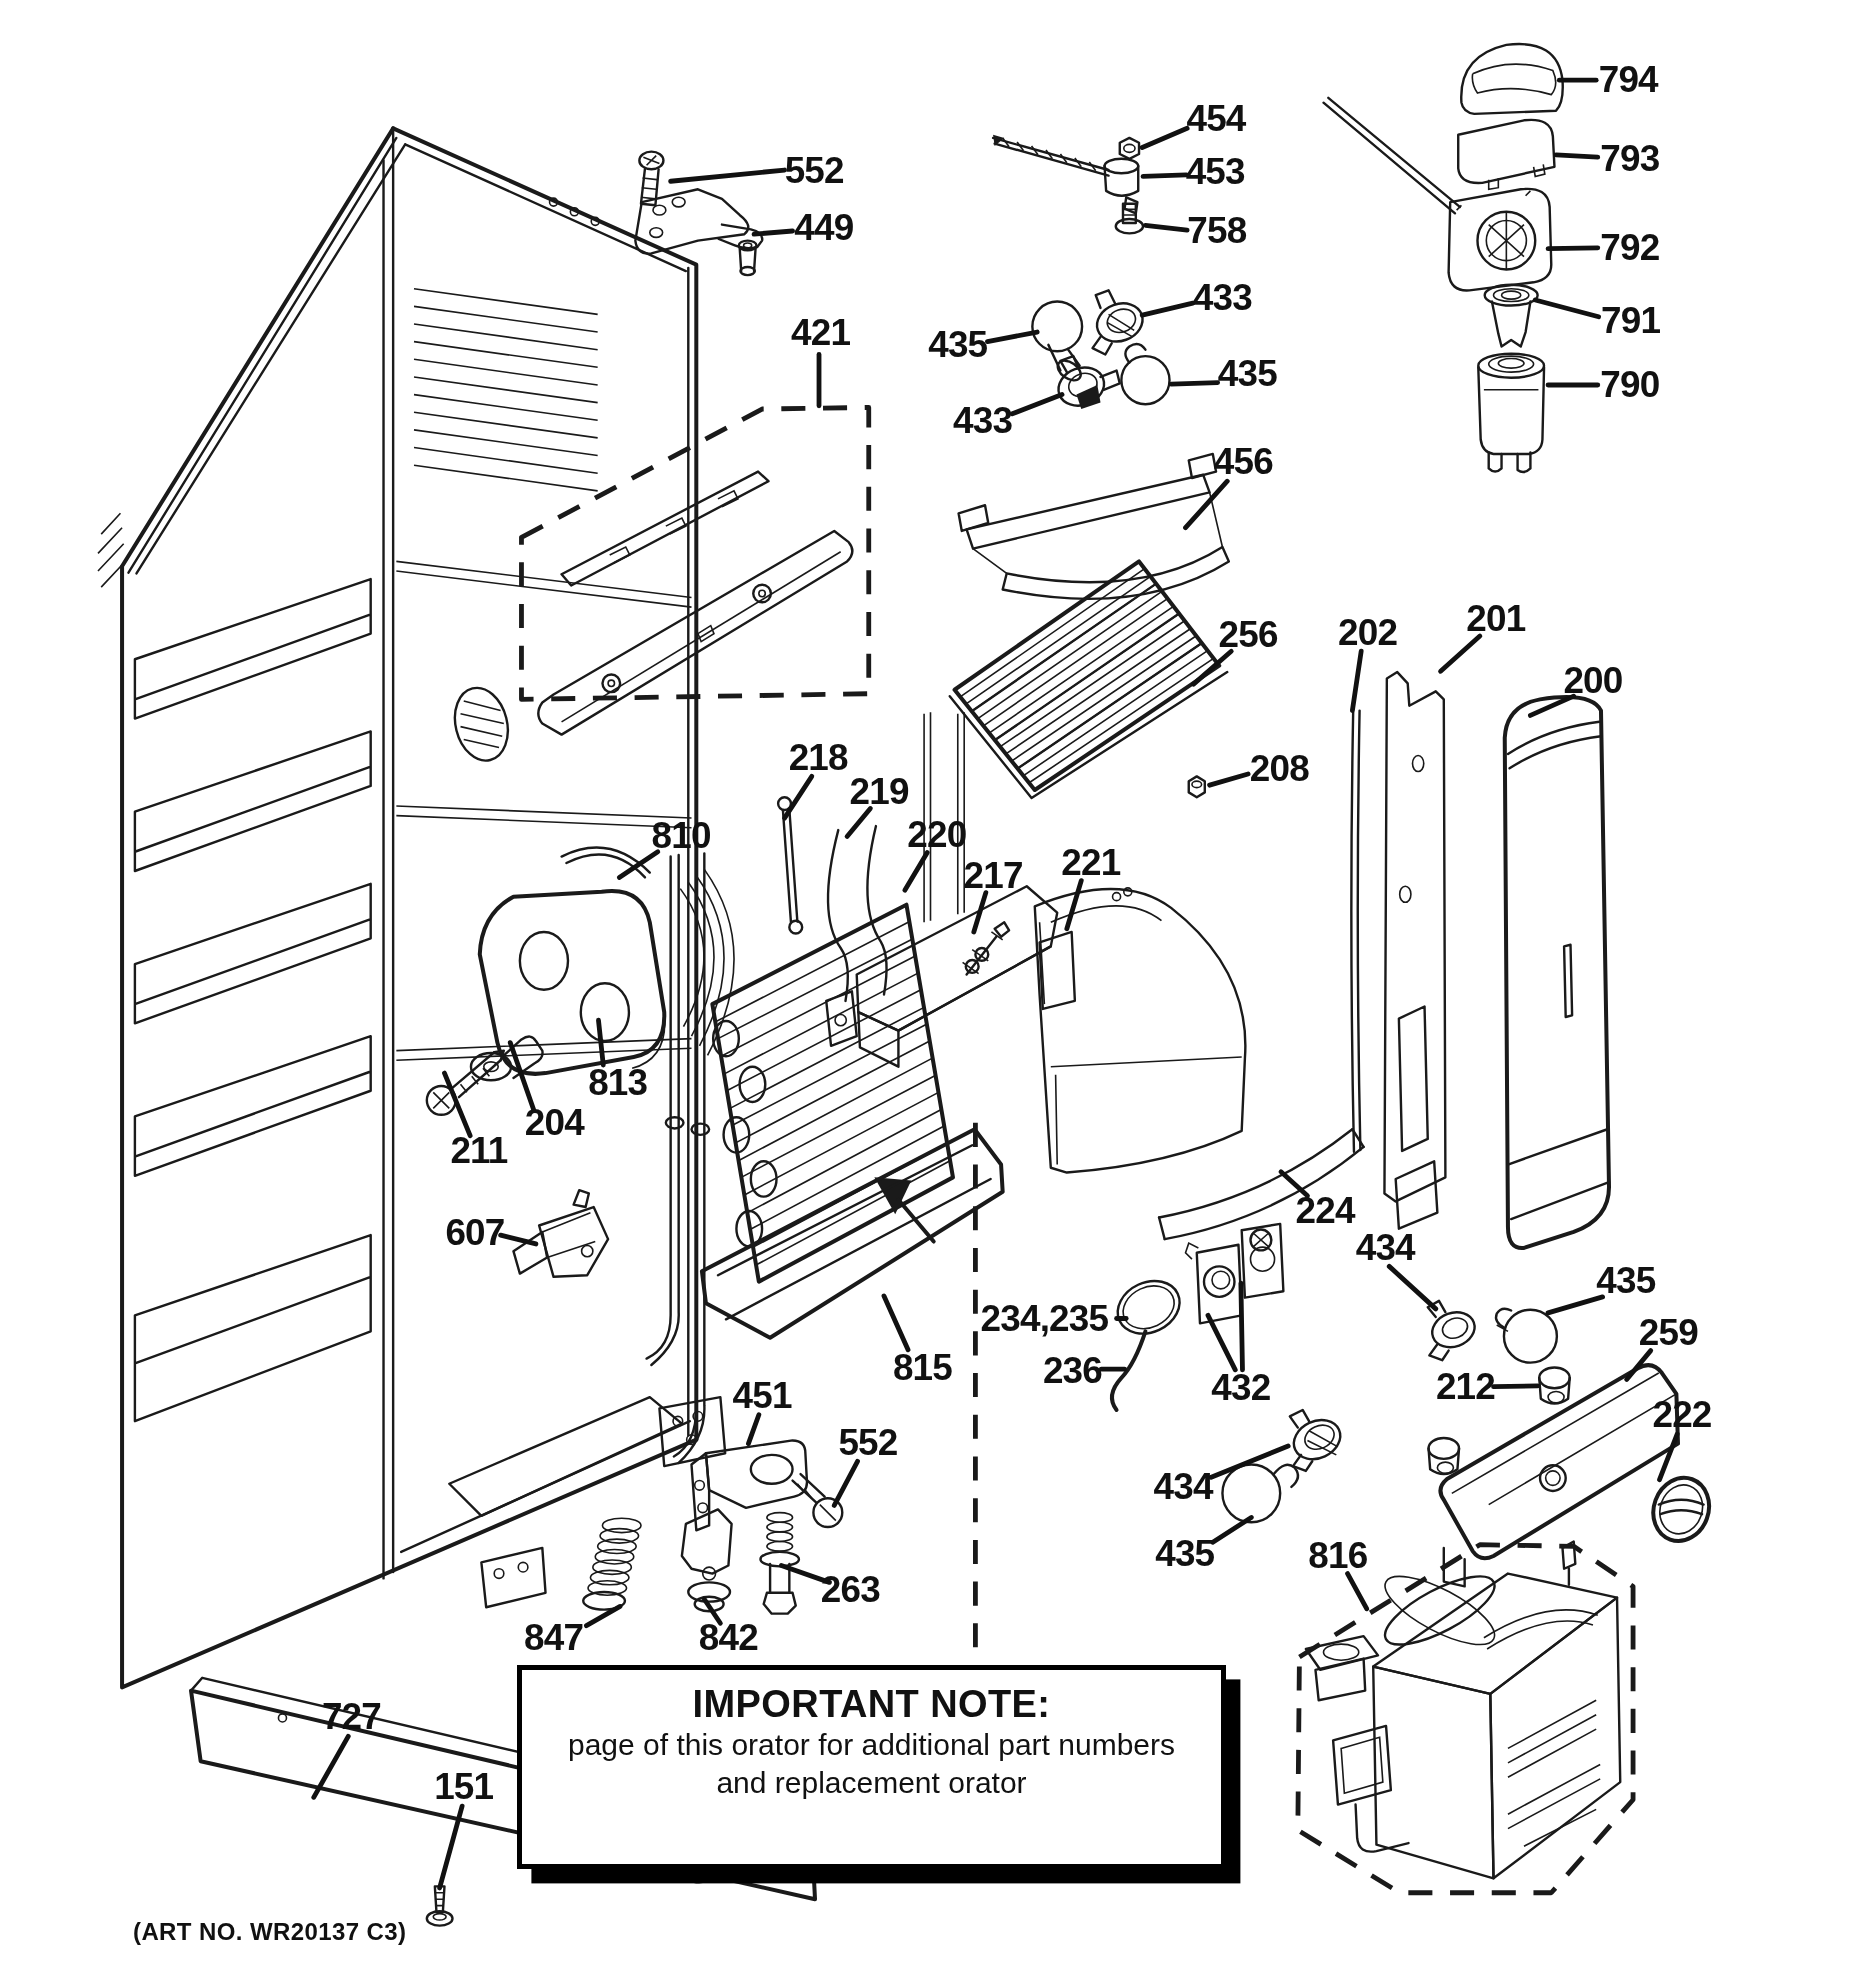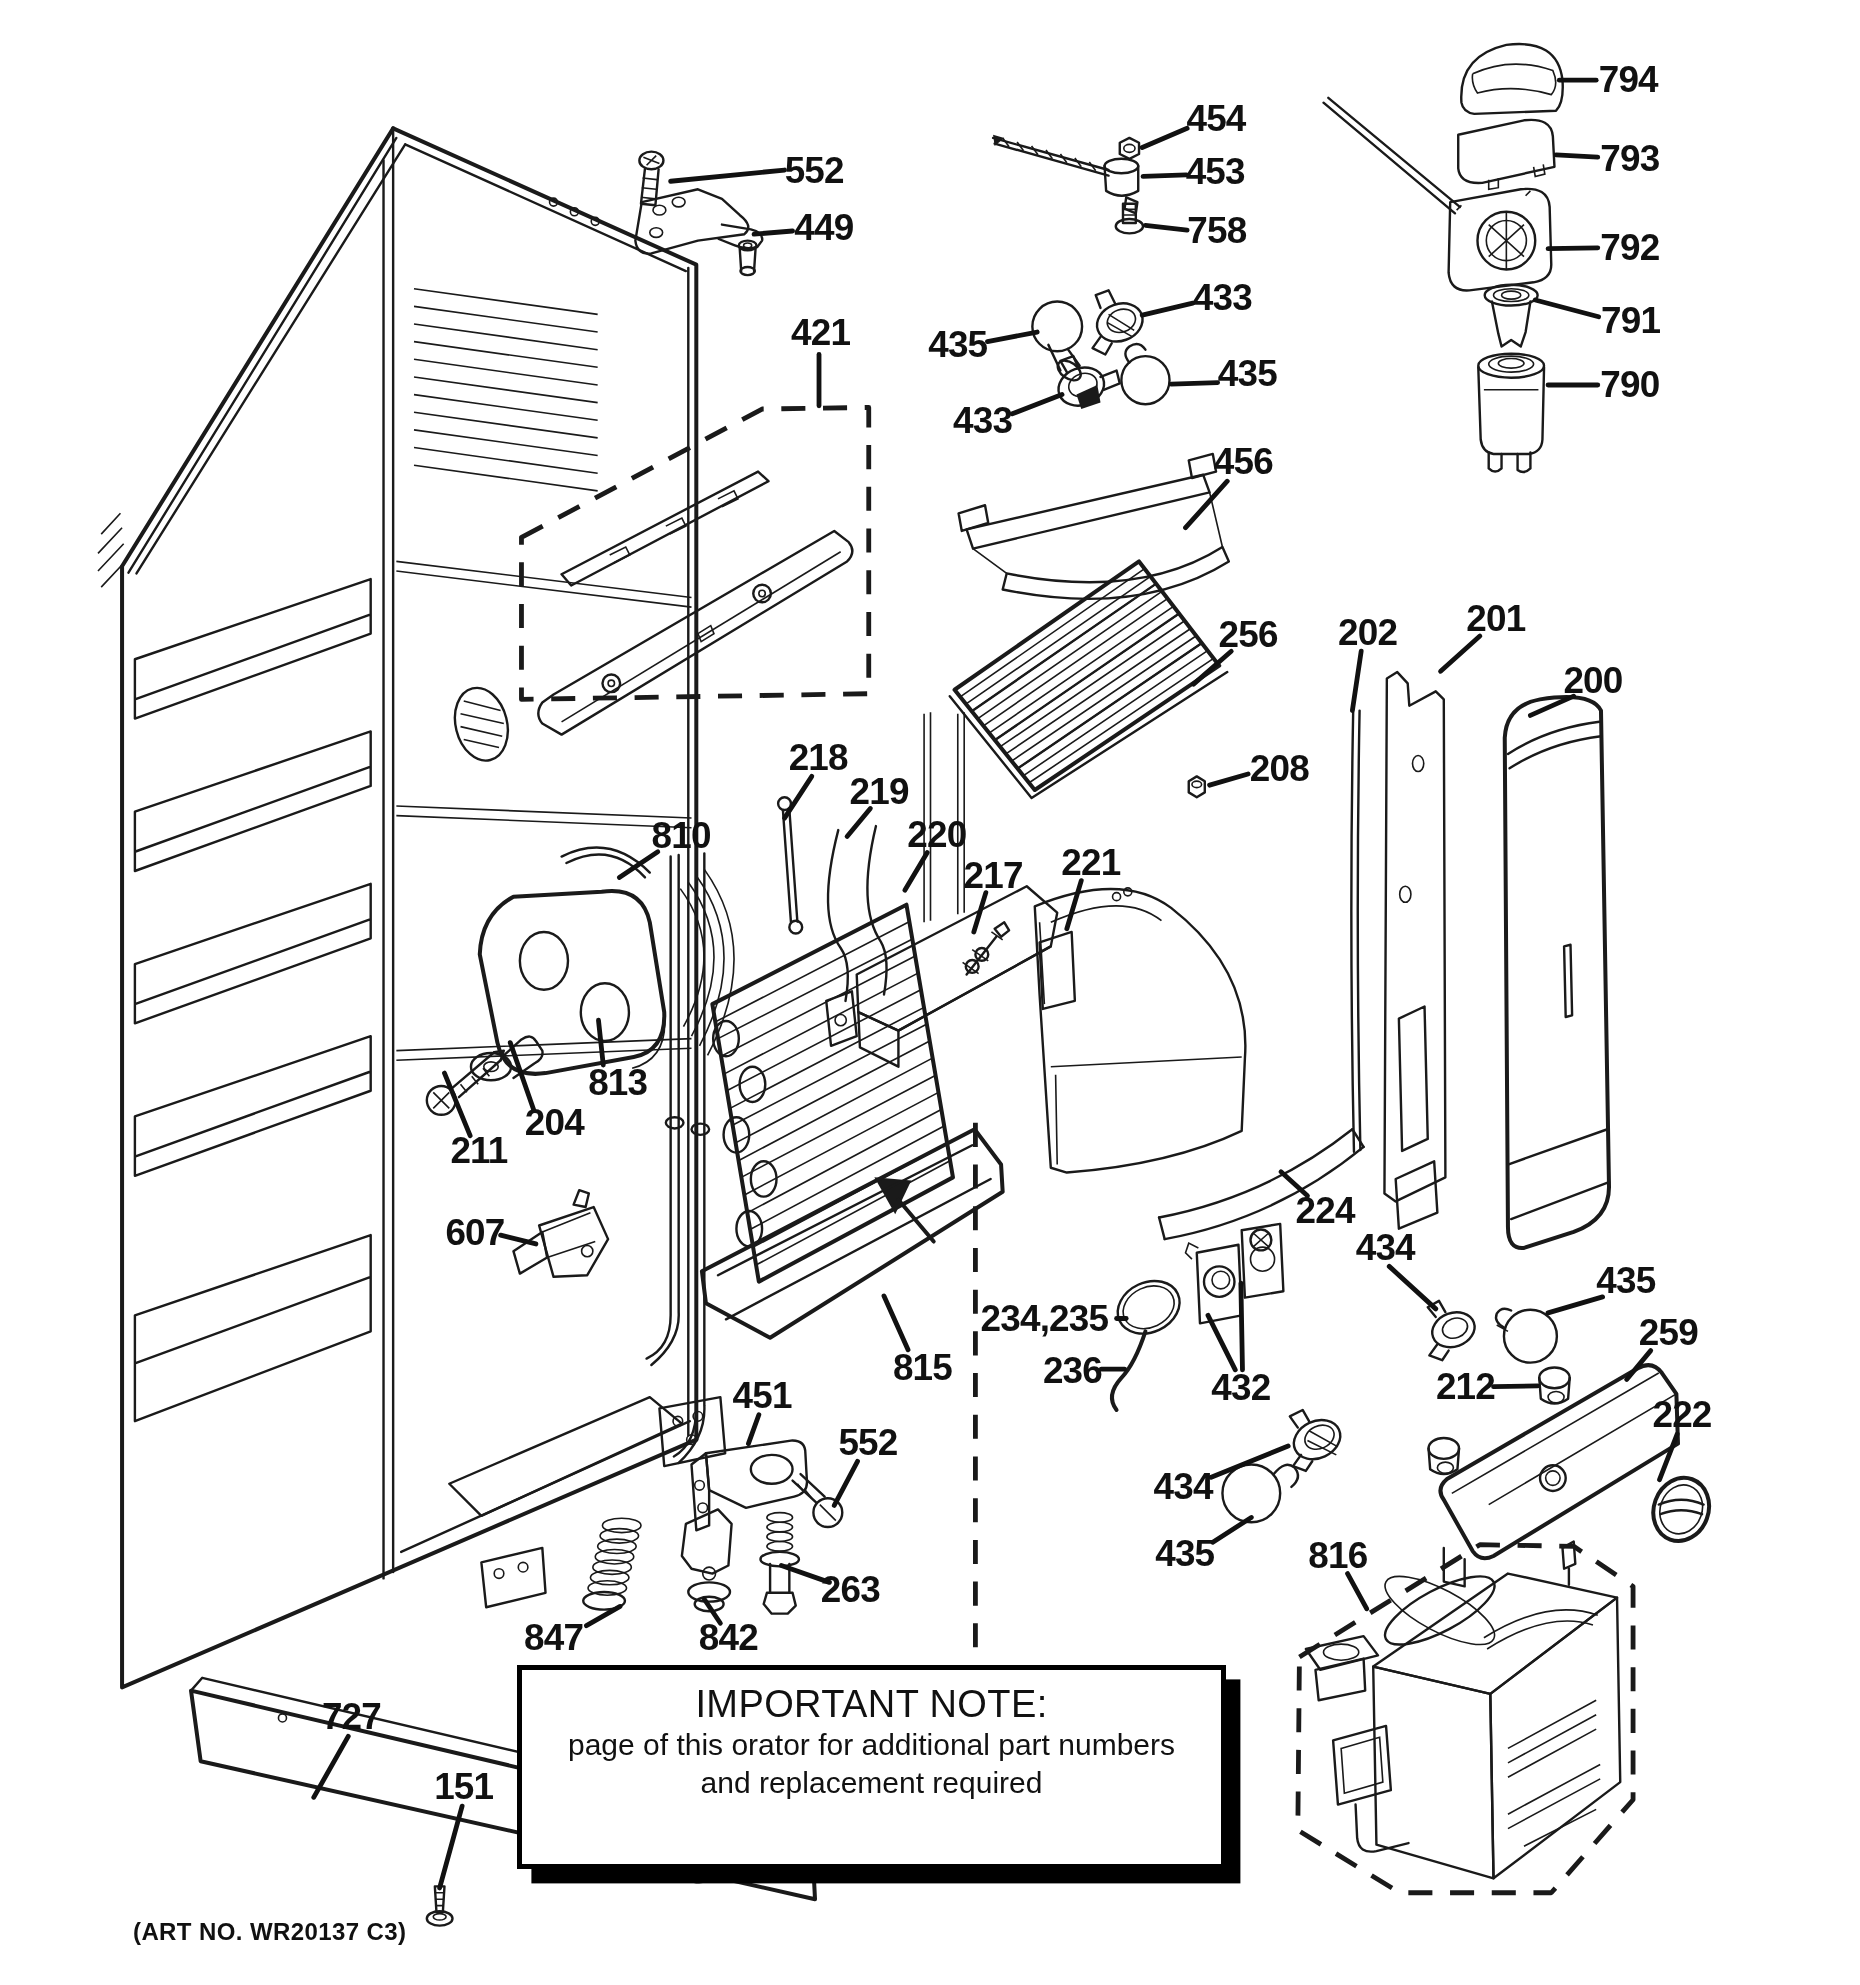--- a/index.html
+++ b/index.html
@@ -9,21 +9,21 @@
   .ln{stroke:#1a1a1a;stroke-width:3;fill:none;stroke-linecap:round;stroke-linejoin:round;}
   .ln2{stroke:#1a1a1a;stroke-width:5;fill:none;stroke-linecap:round;stroke-linejoin:round;}
   .thin{stroke:#1a1a1a;stroke-width:2;fill:none;}
   .blk{fill:#1a1a1a;stroke:none;}
   .dash{stroke:#1a1a1a;stroke-width:6;fill:none;stroke-dasharray:30 22;stroke-linejoin:round;}
   #callout-layer text{font-family:"Liberation Sans",sans-serif;font-size:46px;font-weight:bold;
           fill:#111;text-anchor:middle;dominant-baseline:central;letter-spacing:-1px;}
   #callout-layer line{stroke:#111;stroke-width:6;stroke-linecap:round;}
   .note-box{position:absolute;left:517px;top:1665px;width:699px;height:194px;background:#fff;
           border:5.6px solid #000;box-shadow:14.4px 14.4px 0 0 #000;text-align:center;z-index:5;}
-  .note-title{font-size:38px;font-weight:normal;margin-top:13px;letter-spacing:0.4px;}
+  .note-title{font-size:38px;font-weight:bold;margin-top:13px;letter-spacing:0.4px;}
   .note-line{font-size:30px;line-height:38px;}
   .note-line .b{font-weight:bold;}
   .note-line span{white-space:pre;}
   .artno{position:absolute;left:133px;top:1918px;font-size:24px;font-weight:bold;letter-spacing:0.4px;}
 </style>
 </head>
 <body>
 
 <div class="canvas">
 <svg id="diagram-svg" width="1861" height="1985" viewBox="0 0 2320 2475">
@@ -551,18 +551,18 @@
         <line x1="434" y1="2165" x2="391" y2="2241"></line>
         <text x="438" y="2140">727</text>
         <line x1="576" y1="2252" x2="548" y2="2354"></line>
         <text x="578" y="2227">151</text>
       </g>
 </svg>
 
 <div class="note-box">
   <div class="note-title">IMPORTANT NOTE:</div>
   <div class="note-line">page of this orator for additional part numbers</div>
-  <div class="note-line">and replacement required</div>
+  <div class="note-line">and replacement orator</div>
 </div>
 
 <div class="artno">(ART NO. WR20137 C3)</div>
 </div>
 
 
 </body></html>

